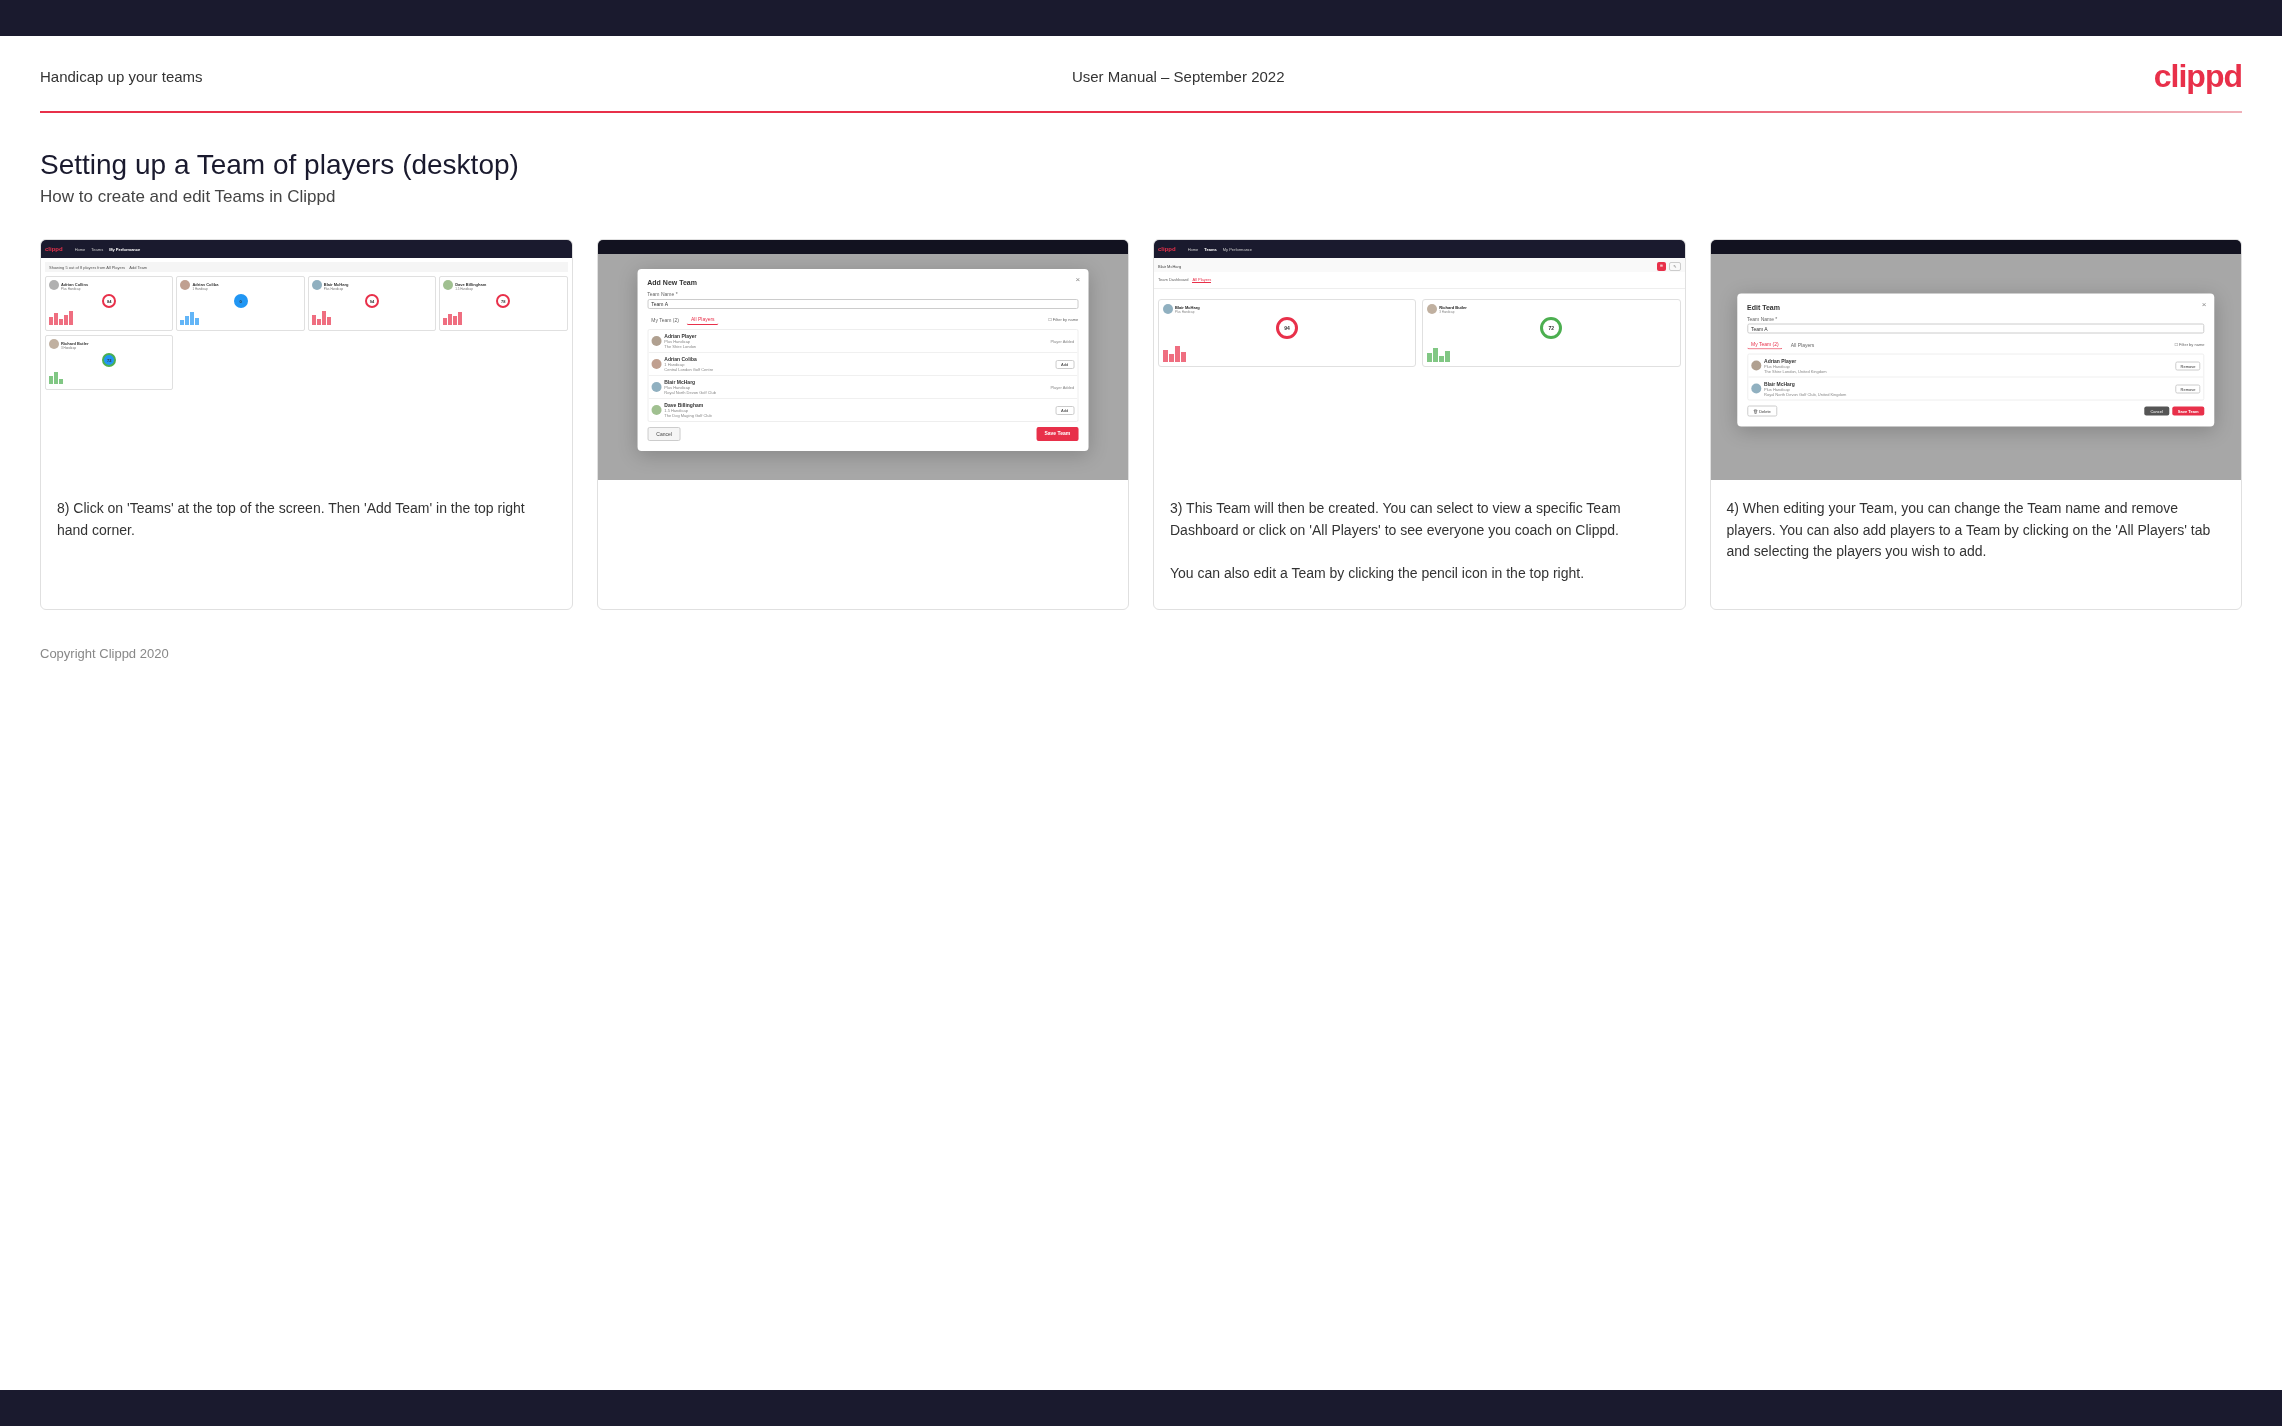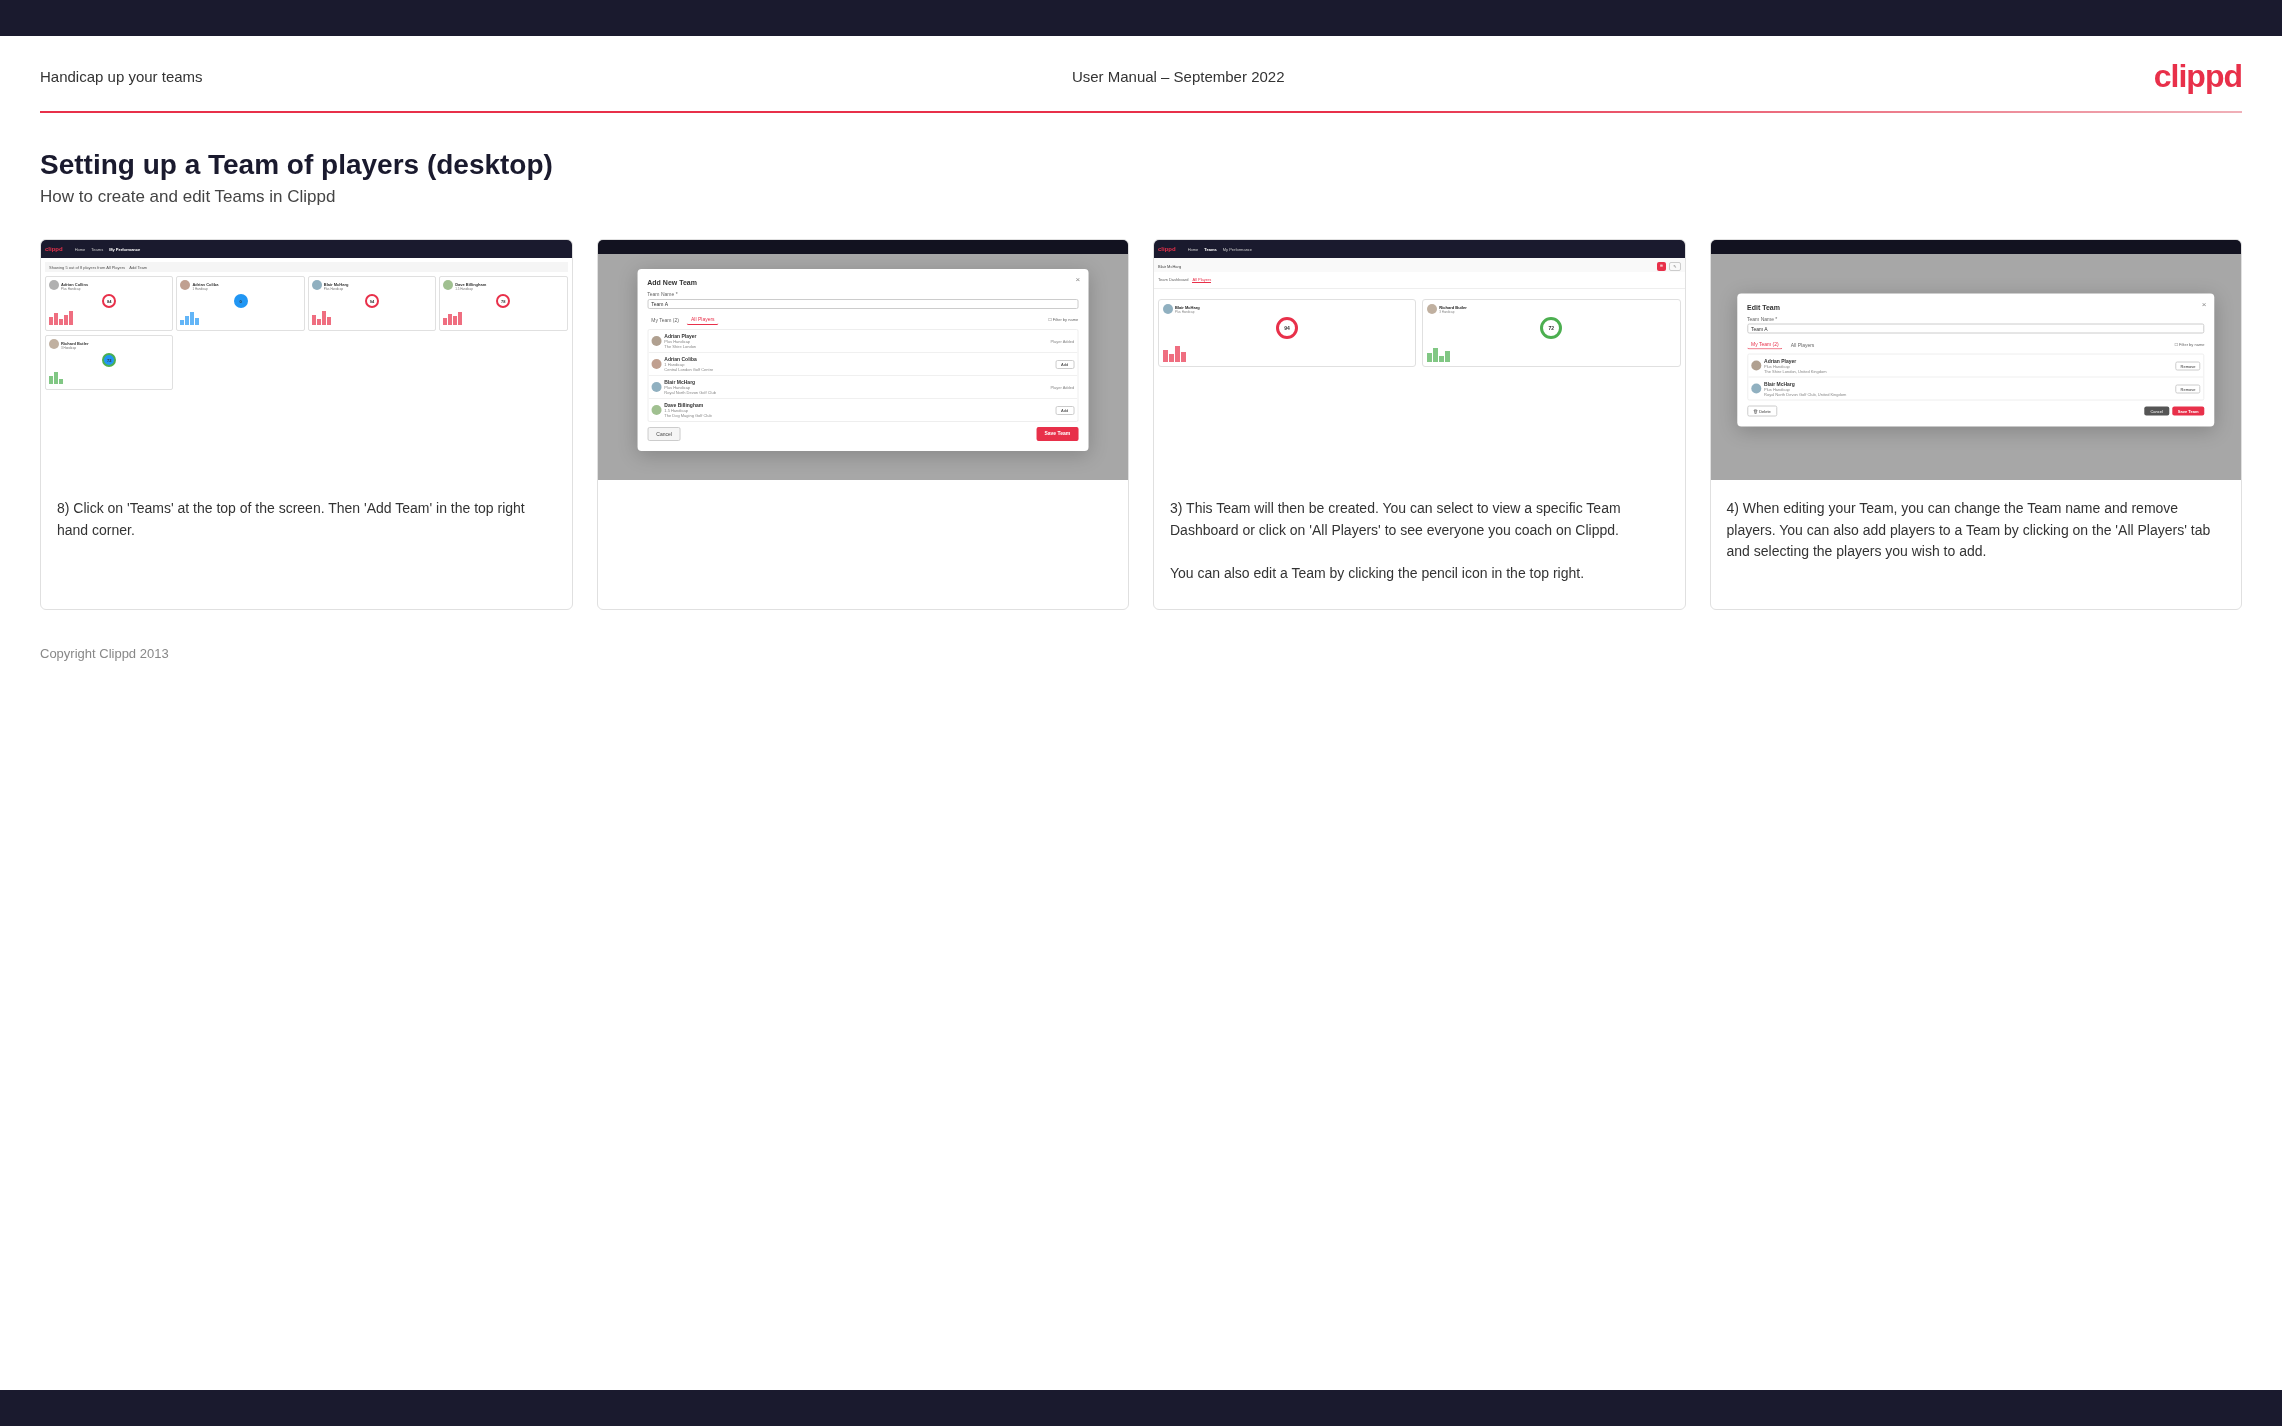--- a/index.html
+++ b/index.html
@@ -46,21 +46,21 @@
       margin: 0 40px;
     }
 
     
     .main {
       padding: 36px 40px 20px 40px;
     }
 
     .page-title {
       font-size: 28px;
-      font-weight: 700;
+      font-weight: 400;
       color: #1a1a2e;
       margin-bottom: 6px;
     }
     .page-subtitle {
       font-size: 17px;
       color: #444;
       margin-bottom: 32px;
     }
 
     
@@ -753,16 +753,16 @@
           </div>
         </div>
       </div>
       <div class="card-text">4) When editing your Team, you can change the Team name and remove players. You can also add players to a Team by clicking on the 'All Players' tab and selecting the players you wish to add.</div>
     </div>
 
   </div>
 </div>
 
 <div class="footer">
-  <span>Copyright Clippd 2013</span>
+  <span>Copyright Clippd 2020</span>
 </div>
 
 <div class="bottom-bar"></div>
 
 </body></html>

